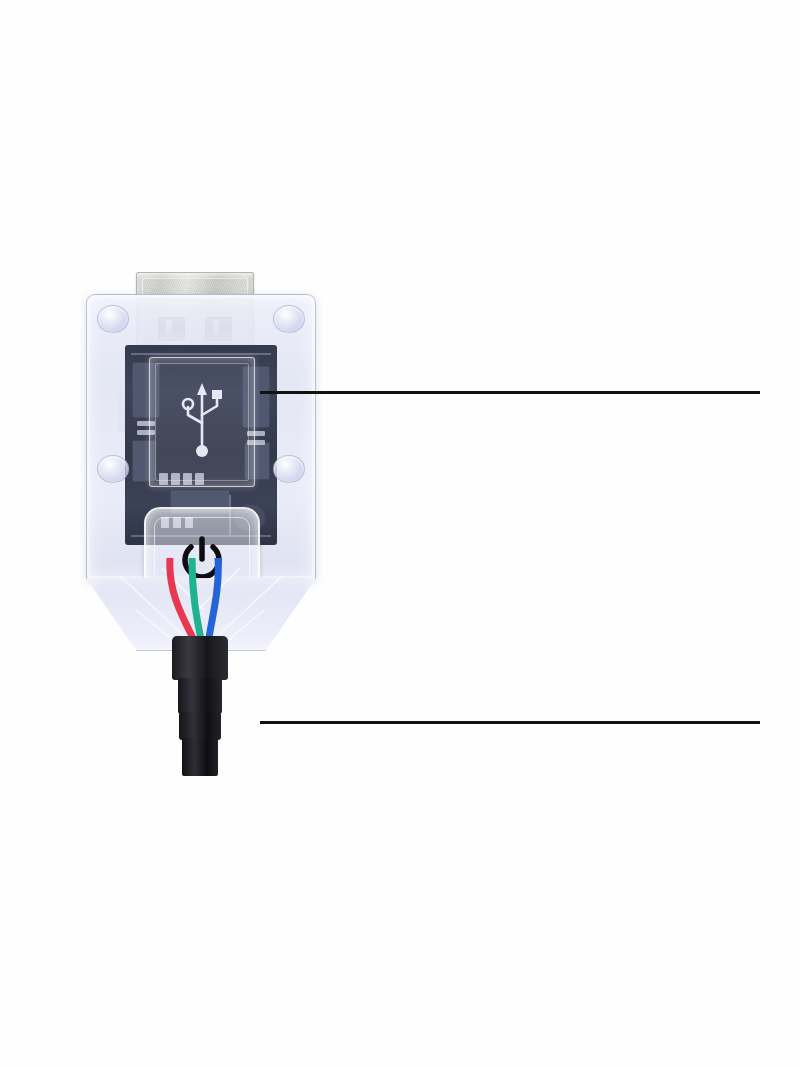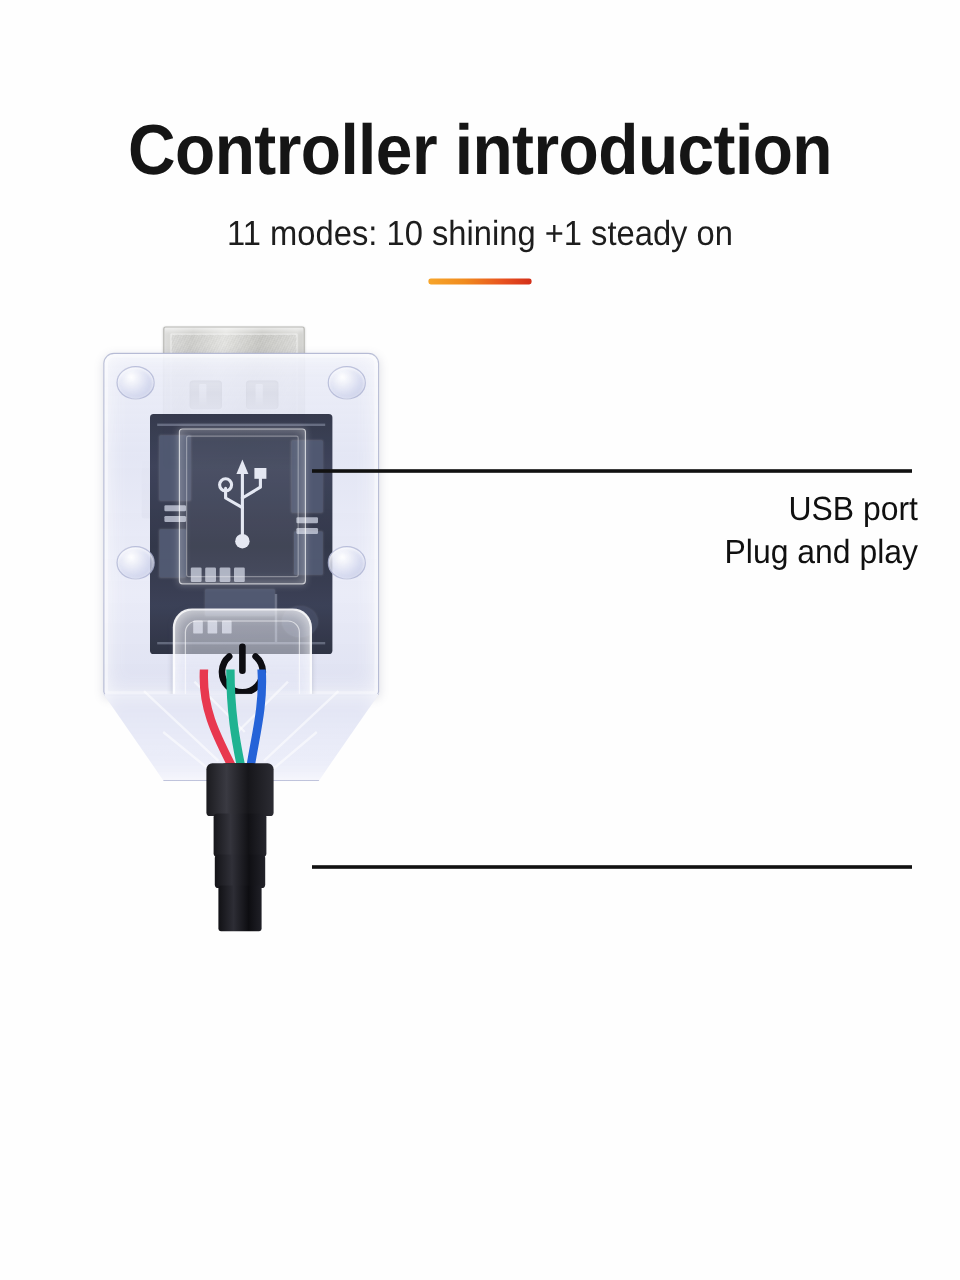--- a/index.html
+++ b/index.html
@@ -183,25 +183,20 @@
   .callout .line{
     font-size:28px;line-height:36px;font-weight:400;white-space:nowrap;
     transform:scaleX(0.95);transform-origin:right center;
   }
 </style>
 </head>
 <body>
 
 <div class="page">
 
-  <div class="header">
-    <div class="title">Controller introduction</div>
-    <div class="subtitle">11 modes: 10 shining +1 steady on</div>
-    <div class="accent-bar"></div>
-  </div>
 
   <div class="photo">
 
     <div class="usb-base">
       <div class="prong a"></div>
       <div class="prong b"></div>
     </div>
     <div class="usb-shell">
       <div class="usb-slot l"></div>
       <div class="usb-slot r"></div>
@@ -273,20 +268,16 @@
       <rect x="98" y="78" width="30" height="22" rx="4" fill="#15151a"></rect>
     </svg>
 
     <div class="boot"></div>
     <div class="boot2"></div>
     <div class="boot3"></div>
     <div class="cable"></div>
   </div>
 
   <div class="leader" style="left:260px;top:391px;width:500px;"></div>
-  <div class="callout" style="left:365px;top:406px;width:400px;">
-    <div class="line">USB port</div>
-    <div class="line">Plug and play</div>
-  </div>
 
   <div class="leader" style="left:260px;top:721px;width:500px;"></div>
 
 </div>
 
 </body></html>

